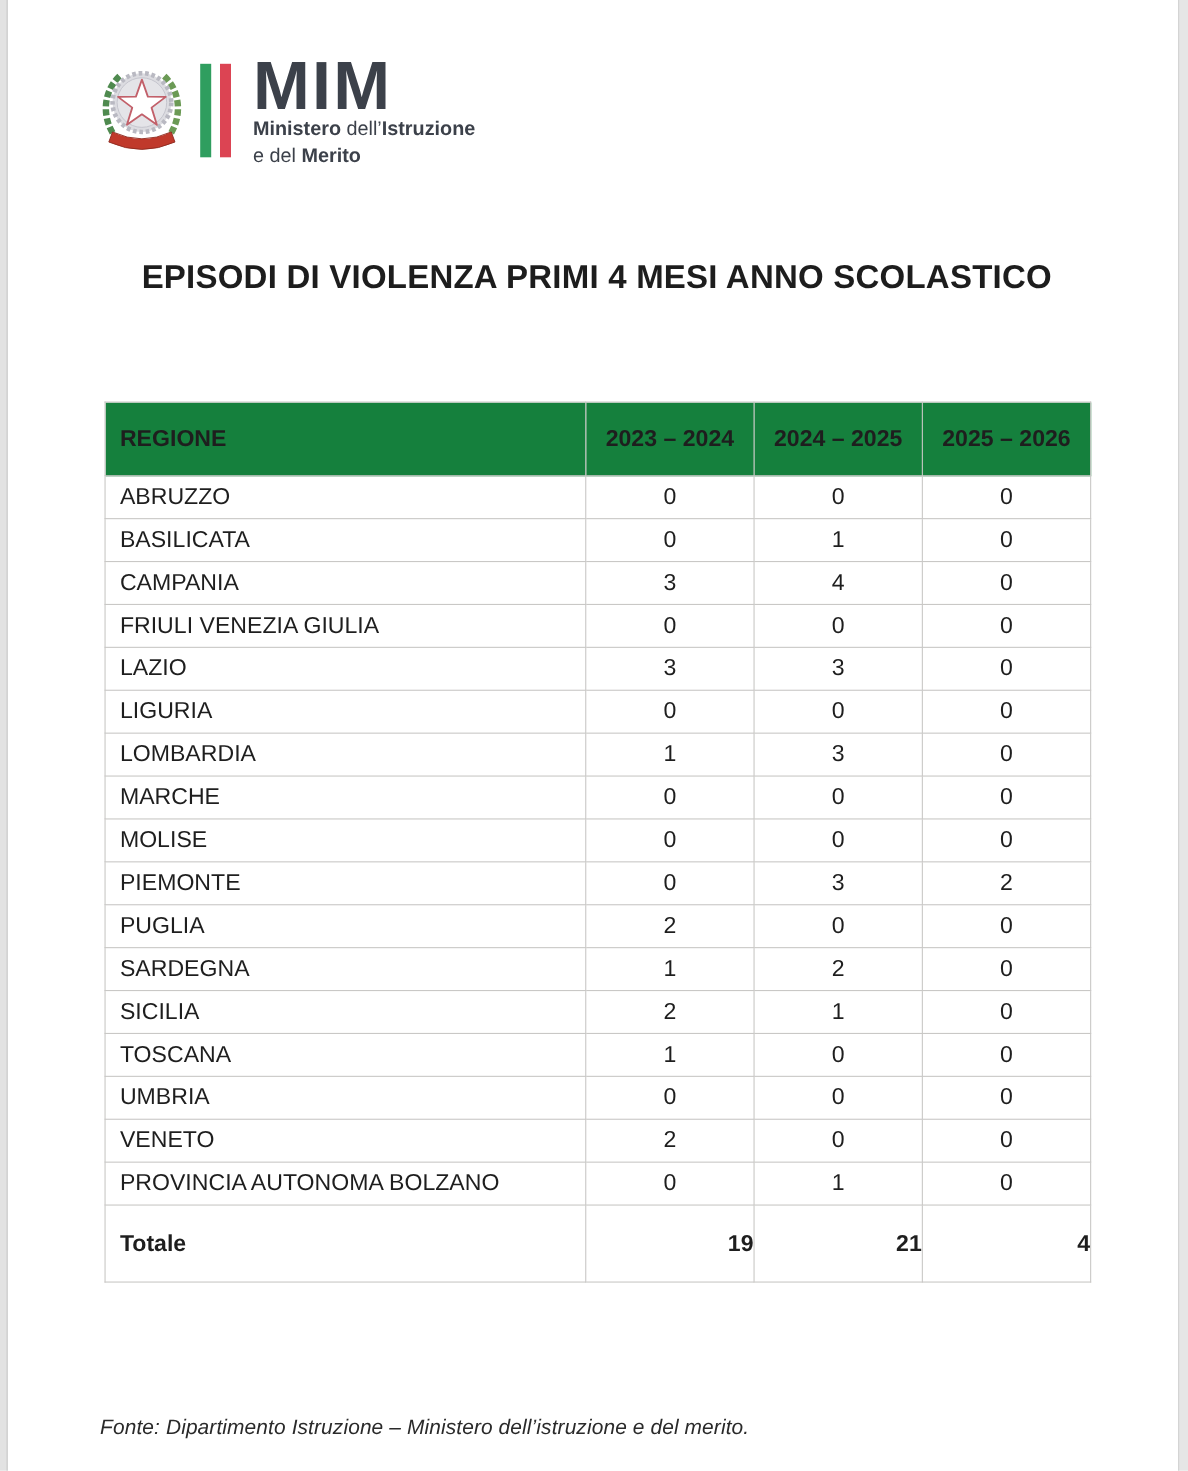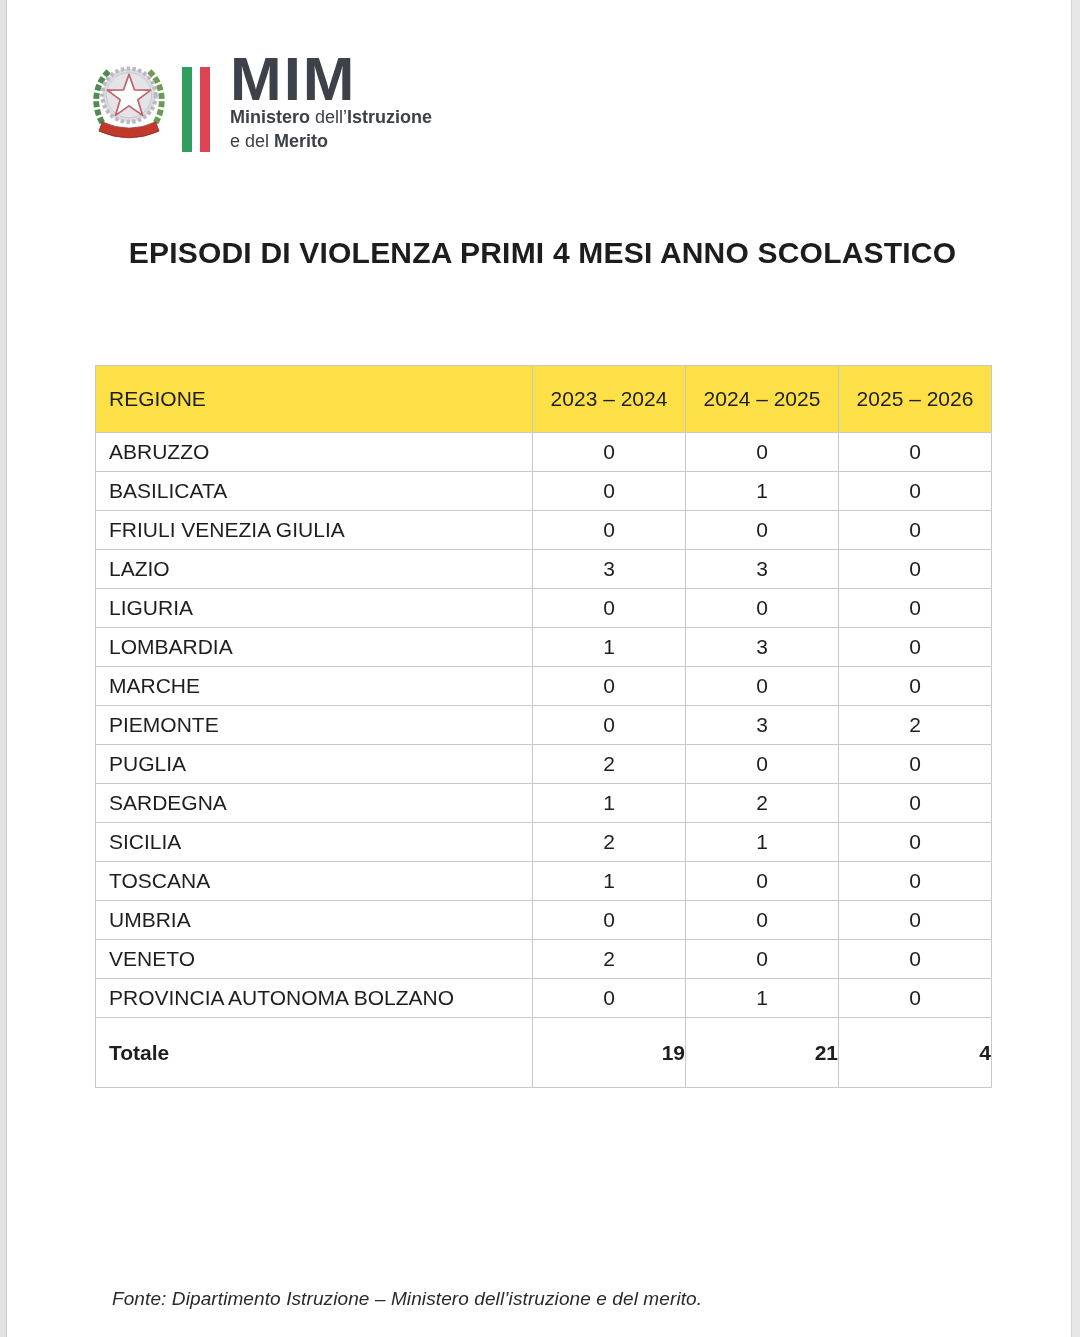--- a/index.html
+++ b/index.html
@@ -18,21 +18,21 @@
     background: #e2e2e2; border-right: 1px solid #c9c9c9;
   }
   .edge-right {
     position: absolute; right: 0; top: 0; width: 9px; height: 100%;
     background: #e6e6e6; border-left: 1px solid #d2d2d2;
   }
 
   
   .logo-row {
     position: absolute; left: 87px; top: 54px;
-    display: flex; align-items: flex-end;
+    display: flex; align-items: flex-start;
   }
   .emblem { width: 84px; height: 96px; display: block; }
   .flag-bars { display: flex; margin-left: 11px; margin-top: 4px; }
   .flag-bar { width: 10px; height: 85px; }
   .flag-bar.green { background: #2f9e5f; }
   .flag-bar.red { background: #dc4453; margin-left: 8px; }
   .logo-text { margin-left: 20px; margin-top: 0; color: #3c414a; }
   .logo-acronym {
     font-size: 62px; font-weight: 800; line-height: 50px;
     letter-spacing: 2px; color: #3c414a;
@@ -57,37 +57,37 @@
   }
   table.data th, table.data td {
     border: 1px solid #c9c8c6;
     font-size: 21px;
     color: #1e1e1e;
     vertical-align: middle;
   }
   table.data col.c-region { width: 437px; }
   table.data col.c-year { width: 153px; }
   thead th {
-    background: #fde047;
+    background: #15803d;
     height: 67px;
-    font-weight: 400;
+    font-weight: 700;
     font-size: 22px;
   }
   thead th.region-h { text-align: left; padding-left: 13px; }
   thead th.year-h { text-align: center; }
   tbody td { height: 39px; }
   tbody td.region { text-align: left; padding-left: 13px; }
   tbody td.num { text-align: center; }
   tfoot td { height: 70px; font-weight: 700; font-size: 22px; }
   tfoot td.region { text-align: left; padding-left: 13px; }
   tfoot td.num { text-align: right; }
 
   
   .source-note {
-    position: absolute; left: 112px; top: 1288px;
+    position: absolute; left: 91px; top: 1288px;
     font-style: italic; font-size: 19px; color: #2a2a2a;
     letter-spacing: 0.1px;
   }
 </style>
 </head>
 <body>
 
 <div class="edge-left"></div>
 <div class="edge-right"></div>
 
@@ -141,20 +141,26 @@
         <td class="num">0</td>
         <td class="num">0</td>
       </tr>
       <tr>
         <td class="region">BASILICATA</td>
         <td class="num">0</td>
         <td class="num">1</td>
         <td class="num">0</td>
       </tr>
       <tr>
+        <td class="region">CAMPANIA</td>
+        <td class="num">3</td>
+        <td class="num">4</td>
+        <td class="num">0</td>
+      </tr>
+      <tr>
         <td class="region">FRIULI VENEZIA GIULIA</td>
         <td class="num">0</td>
         <td class="num">0</td>
         <td class="num">0</td>
       </tr>
       <tr>
         <td class="region">LAZIO</td>
         <td class="num">3</td>
         <td class="num">3</td>
         <td class="num">0</td>
@@ -166,20 +172,26 @@
         <td class="num">0</td>
       </tr>
       <tr>
         <td class="region">LOMBARDIA</td>
         <td class="num">1</td>
         <td class="num">3</td>
         <td class="num">0</td>
       </tr>
       <tr>
         <td class="region">MARCHE</td>
+        <td class="num">0</td>
+        <td class="num">0</td>
+        <td class="num">0</td>
+      </tr>
+      <tr>
+        <td class="region">MOLISE</td>
         <td class="num">0</td>
         <td class="num">0</td>
         <td class="num">0</td>
       </tr>
       <tr>
         <td class="region">PIEMONTE</td>
         <td class="num">0</td>
         <td class="num">3</td>
         <td class="num">2</td>
       </tr>

